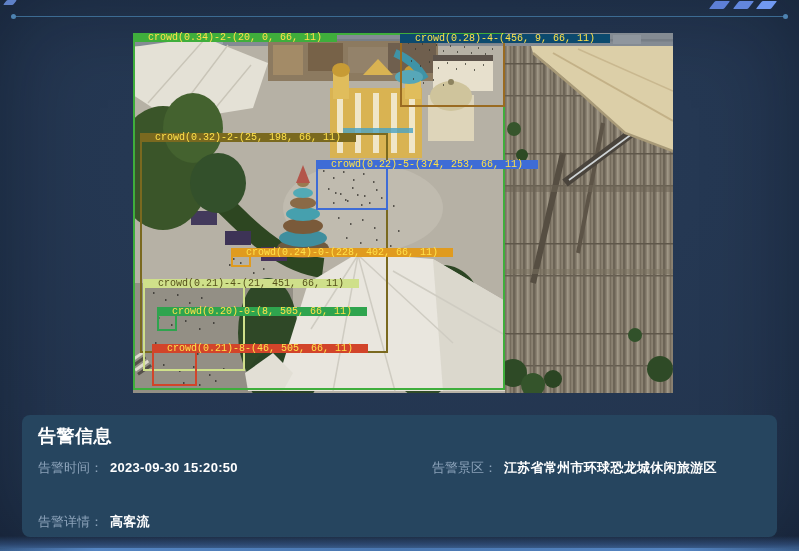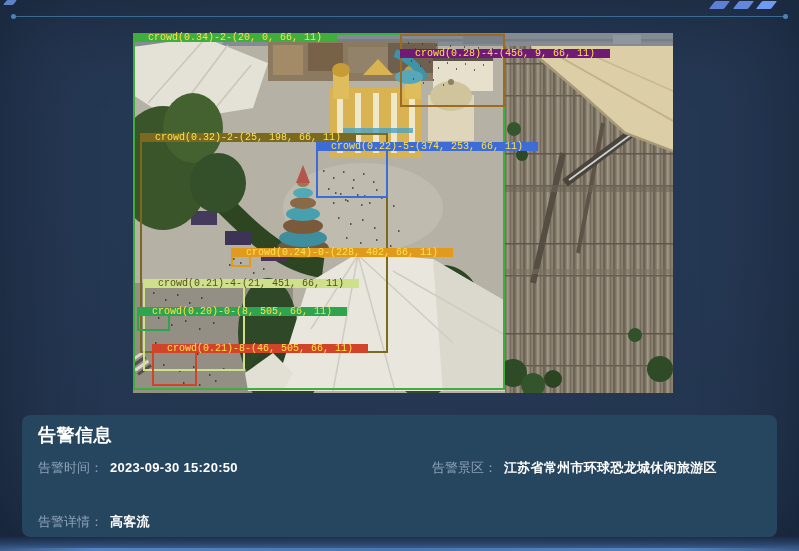--- a/index.html
+++ b/index.html
@@ -29,21 +29,21 @@
     font-family:Liberation Mono, monospace;
     font-size:10px;line-height:9px;padding:0 15px;letter-spacing:0;
   }
   .det-label.in{top:-2px;left:-2px;}
   .det-label.above{bottom:100%;left:-2px;}
   
   .panel{
     position:absolute;left:22px;top:415px;width:755px;height:122px;
     background:#26455f;border-radius:8px;box-sizing:border-box;padding:11px 0 0 0;
   }
-  .panel h2{margin:0 12px 13px 16px;font-size:18px;line-height:20px;color:#ffffff;letter-spacing:.5px;font-family:Liberation Mono, monospace;}
+  .panel h2{margin:0 12px 13px 16px;font-size:18px;line-height:20px;color:#ffffff;letter-spacing:.5px;}
   .fields{display:grid;grid-template-columns:358px 1fr;column-gap:14px;row-gap:9px;padding:0 14px 0 16px;gap:36px;}
   .field{font-size:13px;line-height:18px;white-space:nowrap;overflow:hidden;}
   .flabel{color:#8ba2b9;margin-right:7px;}
   .fvalue{color:#ffffff;font-weight:bold;letter-spacing:.3px;}
   
   .bottom-glow{position:absolute;left:0;right:0;bottom:0;height:15px;
     background:linear-gradient(180deg, rgba(35,54,80,0) 0%, rgba(58,94,148,.55) 55%, rgba(70,114,168,.9) 100%);}
   .bottom-glow .line{position:absolute;bottom:0;left:0;right:0;height:3px;
     background:linear-gradient(90deg, rgba(40,60,90,.15) 0%, #5585c2 12%, #4a77b0 50%, #5585c2 85%, rgba(40,60,90,.15) 100%);}
 </style>
@@ -174,38 +174,38 @@
       <path d="M202 160h1.5M212 167h1.5M224 162h1.5M236 170h1.5M248 165h1.5M260 173h1.5M205 185h1.5M217 191h1.5M229 187h1.5M241 195h1.5M253 190h1.5M265 198h1.5M213 205h1.5M227 210h1.5M243 207h1.5M257 213h1.5" stroke="#35332e" stroke-width="1.6"></path>
       <path d="M190 138h1.5M200 145h1.5M210 139h1.5M220 147h1.5M230 141h1.5M240 149h1.5M195 156h1.5M207 161h1.5M219 155h1.5M231 163h1.5M243 157h1.5M200 170h1.5M214 168h1.5M228 172h1.5" stroke="#35332e" stroke-width="1.6"></path>
       <path d="M20 260h1.5M32 267h1.5M44 262h1.5M56 270h1.5M68 265h1.5M25 285h1.5M38 292h1.5M52 288h1.5M66 296h1.5M80 290h1.5M22 310h1.5M36 317h1.5M50 313h1.5M64 321h1.5M78 315h1.5M30 332h1.5M46 338h1.5M60 334h1.5M76 342h1.5M90 336h1.5M50 350h1.5M66 352h1.5M82 348h1.5M100 226h1.5M107 230h1.5M96 232h1.5M120 240h1.5M130 236h1.5" stroke="#2f2d28" stroke-width="1.6"></path>
       <path d="M275 10h1M282 16h1M289 11h1M296 17h1M303 12h1M310 18h1M317 13h1M324 19h1M331 14h1M338 20h1M345 15h1M352 21h1M359 16h1M278 28h1M287 33h1M296 29h1M305 35h1M314 30h1M323 36h1M332 31h1M341 37h1M350 32h1M280 46h1M290 50h1M300 47h1M310 52h1" stroke="#3a382f" stroke-width="1.3"></path>
     </svg>
     <div id="det-layer">
         <div class="det" style="left: 0px; top: 0px; width: 372px; height: 357px; border-color: rgb(63, 174, 60);">
           <span class="det-label in" style="background: rgb(63, 174, 60); color: rgb(255, 225, 74);">crowd(0.34)-2-(20, 0, 66, 11)</span>
         </div>
         <div class="det" style="left: 267px; top: 1px; width: 105px; height: 73px; border-color: rgb(154, 107, 33);">
-          <span class="det-label in" style="background: #701a75; color: rgb(255, 225, 74); margin-top: 15px;">crowd(0.28)-4-(456, 9, 66, 11)</span>
+          <span class="det-label in" style="background: #0c4a6e; color: rgb(255, 225, 74);">crowd(0.28)-4-(456, 9, 66, 11)</span>
         </div>
         <div class="det" style="left: 7px; top: 100px; width: 248px; height: 220px; border-color: rgb(122, 105, 31);">
           <span class="det-label in" style="background: rgb(122, 105, 31); color: rgb(255, 225, 74);">crowd(0.32)-2-(25, 198, 66, 11)</span>
         </div>
-        <div class="det" style="left: 183px; top: 109px; width: 72px; height: 56px; border-color: rgb(62, 108, 214);">
+        <div class="det" style="left: 183px; top: 127px; width: 72px; height: 50px; border-color: rgb(62, 108, 214);">
           <span class="det-label in" style="background: rgb(62, 108, 214); color: rgb(255, 225, 74);">crowd(0.22)-5-(374, 253, 66, 11)</span>
         </div>
         <div class="det" style="left: 98px; top: 222px; width: 20px; height: 12px; border-color: rgb(224, 155, 31);">
           <span class="det-label above" style="background: rgb(224, 155, 31); color: rgb(255, 225, 74);">crowd(0.24)-0-(228, 402, 66, 11)</span>
         </div>
         <div class="det" style="left: 10px; top: 246px; width: 102px; height: 92px; border-color: rgb(207, 224, 138);">
           <span class="det-label in" style="background: rgb(207, 224, 138); color: rgb(85, 81, 26); text-align: center;">crowd(0.21)-4-(21, 451, 66, 11)</span>
         </div>
         <div class="det" style="left: 19px; top: 274px; width: 45px; height: 35px; border-color: rgb(210, 68, 42); margin-top: 44px;">
           <span class="det-label above" style="background: rgb(210, 68, 42); color: rgb(255, 225, 74);">crowd(0.21)-8-(46, 505, 66, 11)</span>
         </div>
-        <div class="det" style="left: 4px; top: 281px; width: 33px; height: 17px; border-color: rgb(47, 164, 78); text-align: right;">
+        <div class="det" style="left: 24px; top: 281px; width: 20px; height: 17px; border-color: rgb(47, 164, 78); text-align: right;">
           <span class="det-label above" style="background: rgb(47, 164, 78); color: rgb(255, 225, 74);">crowd(0.20)-0-(8, 505, 66, 11)</span>
         </div>
       </div>
   </div>
 
   <div class="panel">
     <h2>告警信息</h2>
     <div class="fields">
       <div class="field">
         <span class="flabel">告警时间：</span><span class="fvalue">2023-09-30 15:20:50</span>

